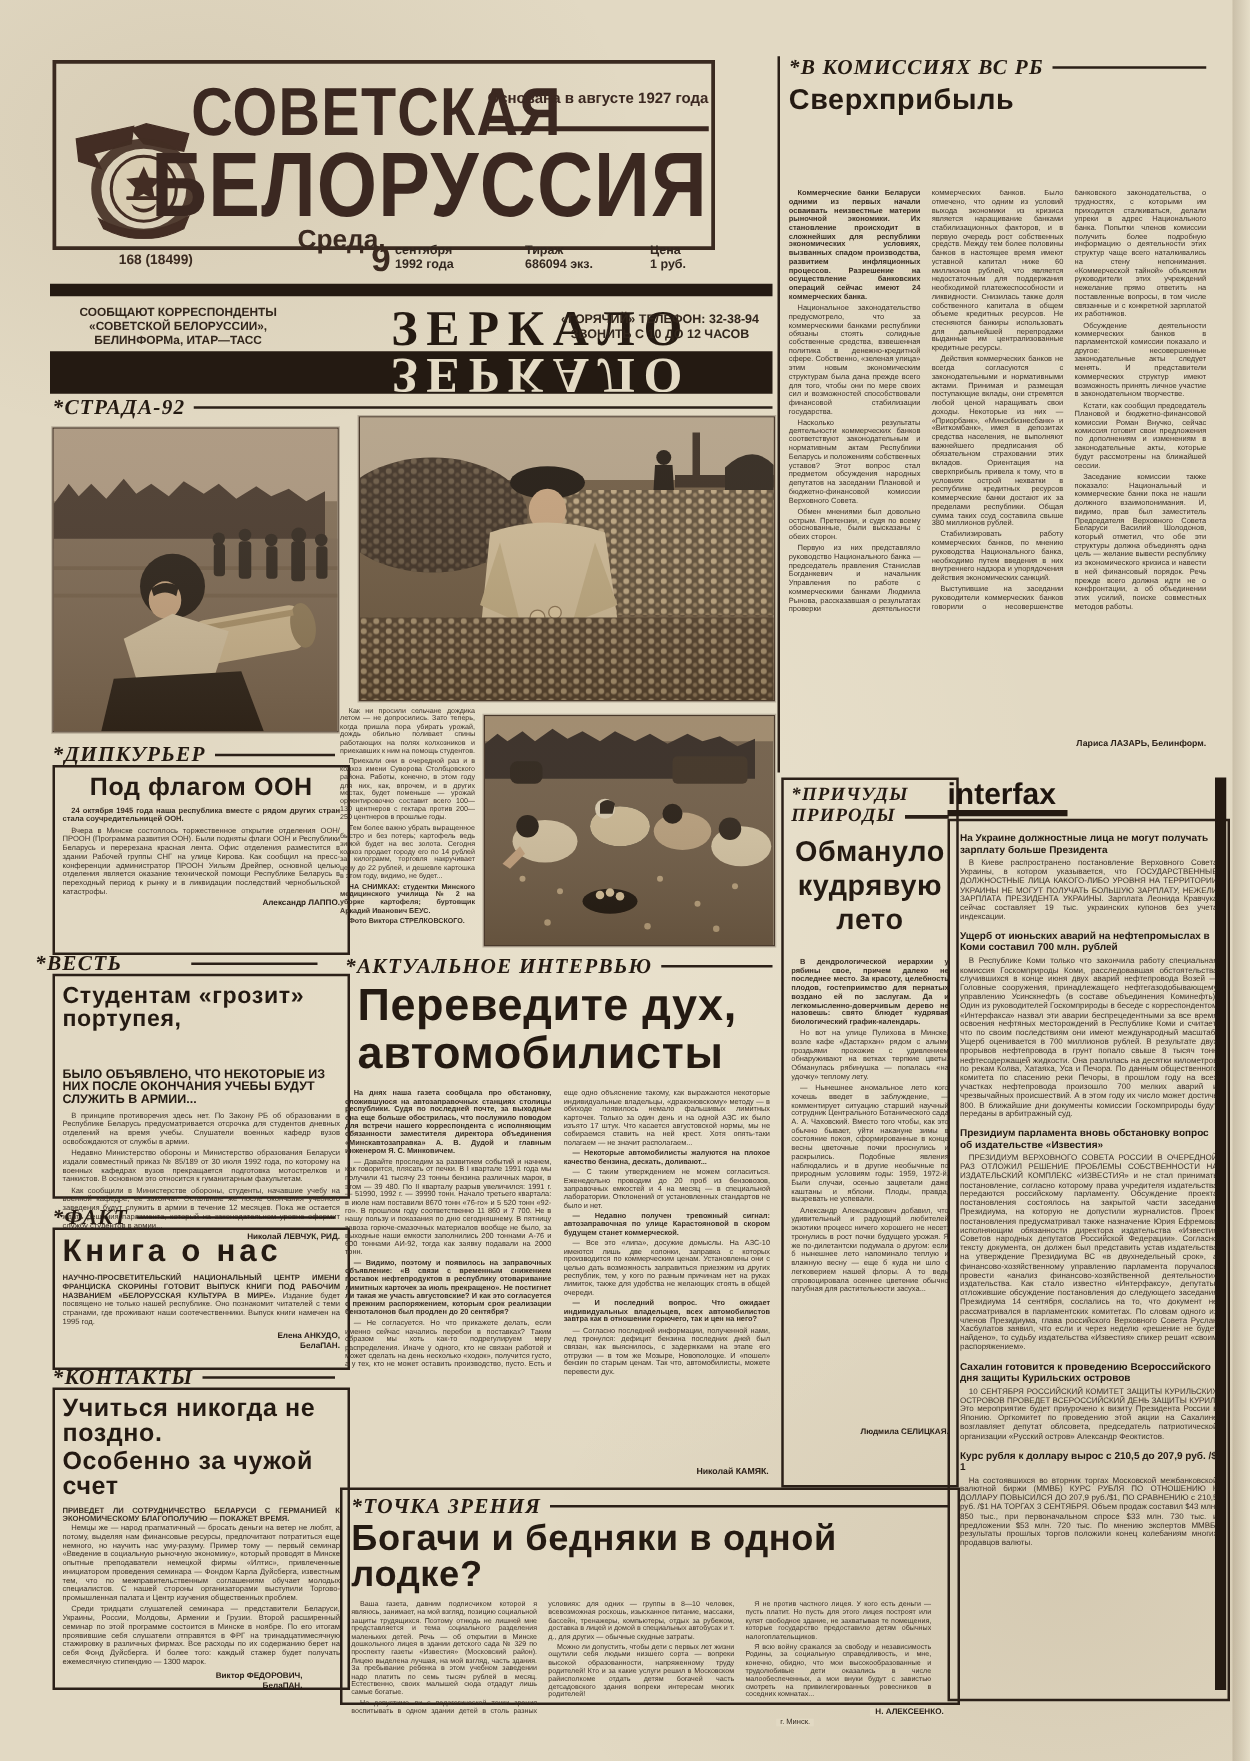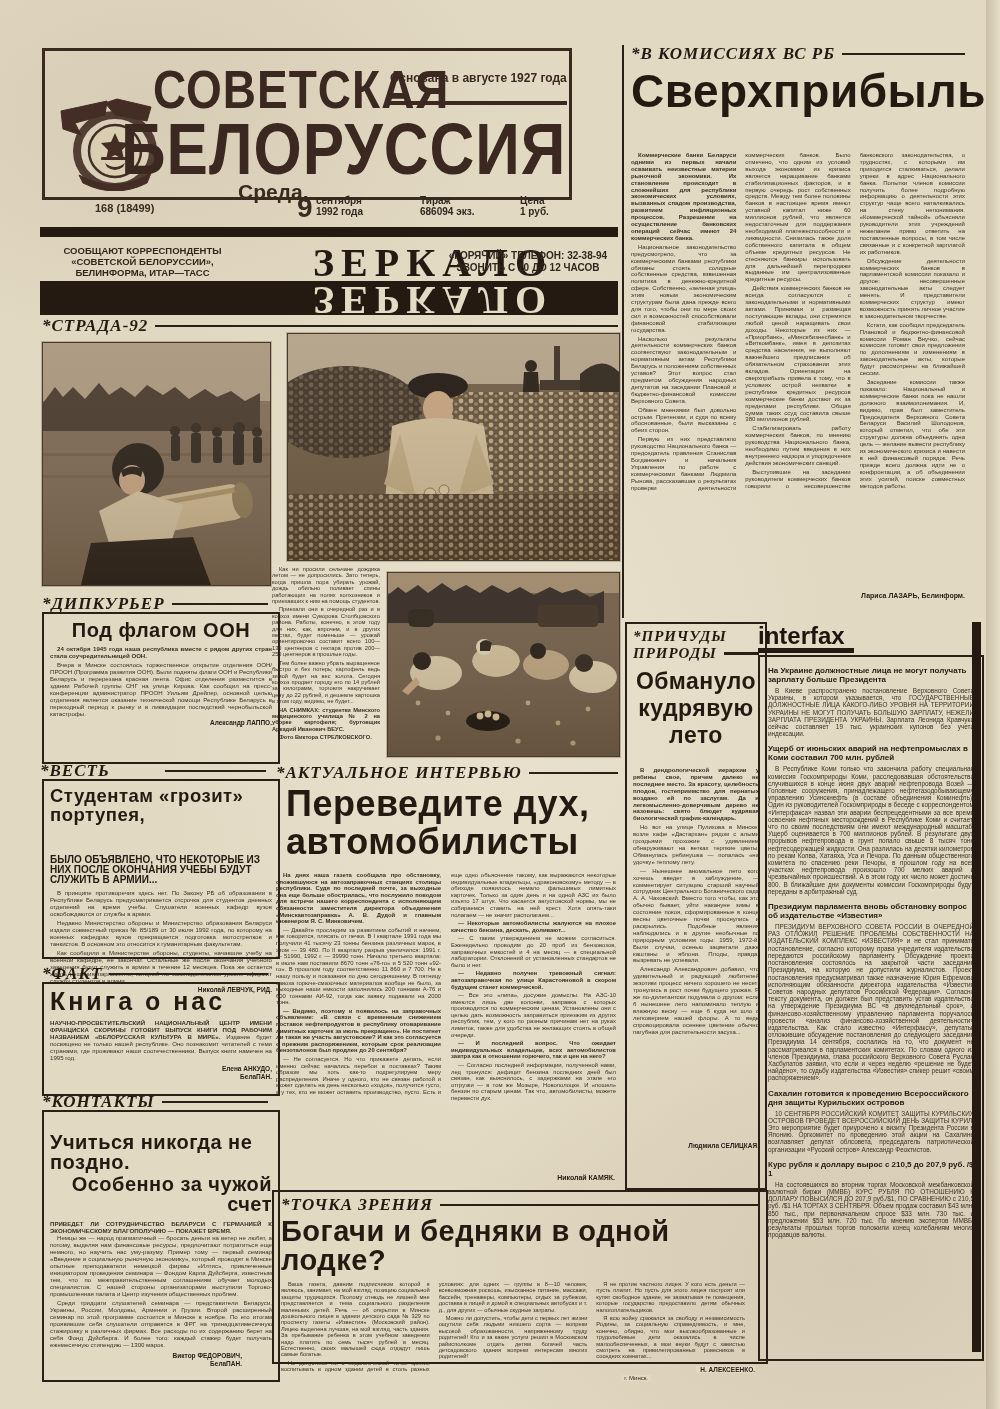--- a/index.html
+++ b/index.html
@@ -242,21 +242,21 @@
   </div>
   <div class="abs bx" style="left:42px;top:612px;width:222px;height:140px;padding:4px 6px;">
     <div class="hl" style="font-size:20px;text-align:center;margin:2px 0 5px;">Под флагом ООН</div>
     <div class="bt bt2">
         <p class="para bold">24 октября 1945 года наша республика вместе с рядом других стран стала соучредительницей ООН.</p>
         <p class="para">Вчера в Минске состоялось торжественное открытие отделения ООН/ПРООН (Программа развития ООН). Были подняты флаги ООН и Республики Беларусь и перерезана красная лента. Офис отделения разместится в здании Рабочей группы СНГ на улице Кирова. Как сообщил на пресс-конференции администратор ПРООН Уильям Дрейпер, основной целью отделения является оказание технической помощи Республике Беларусь в переходный период к рынку и в ликвидации последствий чернобыльской катастрофы.</p>
       </div>
     <div class="sig">Александр ЛАППО.</div>
   </div>
 
-  <div class="abs labrow" style="left:40px;top:761px;width:226px;gap:48px;">
+  <div class="abs labrow" style="left:28px;top:761px;width:226px;gap:48px;">
     <span class="lab">*ВЕСТЬ</span>
       <span class="rule"></span>
   </div>
   <div class="abs bx" style="left:42px;top:779px;width:222px;height:168px;padding:4px 6px;">
     <div class="hl" style="font-size:18.5px;margin:2px 0 4px;">Студентам «грозит» портупея,</div>
     <div style="font-size:10px;line-height:10px;font-weight:bold;color:#241a12;margin-bottom:4px;margin-top:31px;">БЫЛО ОБЪЯВЛЕНО, ЧТО НЕКОТОРЫЕ ИЗ НИХ ПОСЛЕ ОКОНЧАНИЯ УЧЕБЫ БУДУТ СЛУЖИТЬ В АРМИИ...</div>
     <div class="bt bt2">
         <p class="para">В принципе противоречия здесь нет. По Закону РБ об образовании в Республике Беларусь предусматривается отсрочка для студентов дневных отделений на время учебы. Слушатели военных кафедр вузов освобождаются от службы в армии.</p>
         <p class="para">Недавно Министерство обороны и Министерство образования Беларуси издали совместный приказ № 85/189 от 30 июля 1992 года, по которому на военных кафедрах вузов прекращается подготовка мотострелков и танкистов. В основном это относится к гуманитарным факультетам.</p>
         <p class="para">Как сообщили в Министерстве обороны, студенты, начавшие учебу на военной кафедре, ее закончат. Остальные же после окончания учебного заведения будут служить в армии в течение 12 месяцев. Пока же остается ждать решения парламента, который на законодательном уровне оформит службу студентов в армии...</p>
@@ -272,40 +272,40 @@
     <div class="hl" style="font-size:25px;margin:1px 0 5px;letter-spacing:3px;">Книга  о  нас</div>
     <div class="bt bt2"><span class="capslead">НАУЧНО-ПРОСВЕТИТЕЛЬСКИЙ НАЦИОНАЛЬНЫЙ ЦЕНТР ИМЕНИ ФРАНЦИСКА СКОРИНЫ ГОТОВИТ ВЫПУСК КНИГИ ПОД РАБОЧИМ НАЗВАНИЕМ «БЕЛОРУССКАЯ КУЛЬТУРА В МИРЕ».</span> <span>Издание будет посвящено не только нашей республике. Оно познакомит читателей с теми странами, где проживают наши соотечественники. Выпуск книги намечен на 1995 год.</span></div>
     <div class="sig" style="margin-top:4px;">Елена АНКУДО,</div>
     <div class="sig">БелаПАН.</div>
   </div>
 
   <div class="abs labrow" style="left:42px;top:1092px;width:226px;">
     <span class="lab">*КОНТАКТЫ</span>
       <span class="rule"></span>
   </div>
-  <div class="abs bx" style="left:42px;top:1110px;width:222px;height:232px;padding:18px 6px;">
+  <div class="abs bx" style="left:42px;top:1110px;width:222px;height:232px;padding:3px 6px;">
     <div class="hl" style="font-size:20px;margin:2px 0 0;">Учиться никогда не поздно.</div>
-    <div class="hl" style="font-size:20px;margin:2px 0 6px;text-align:right;">Особенно за чужой счет</div>
+    <div class="hl" style="font-size:20px;margin:2px 0 6px;text-align:left;">Особенно за чужой счет</div>
     <div class="bt bt2">
       <span class="capslead">ПРИВЕДЕТ ЛИ СОТРУДНИЧЕСТВО БЕЛАРУСИ С ГЕРМАНИЕЙ К ЭКОНОМИЧЕСКОМУ БЛАГОПОЛУЧИЮ — ПОКАЖЕТ ВРЕМЯ.</span>
       <span style="display:block;">
           <p class="para">Немцы же — народ прагматичный — бросать деньги на ветер не любят, а потому, выделяя нам финансовые ресурсы, предпочитают потратиться еще немного, но научить нас уму-разуму. Пример тому — первый семинар «Введение в социальную рыночную экономику», который проводят в Минске опытные преподаватели немецкой фирмы «Илтис», привлеченные инициатором проведения семинара — Фондом Карла Дуйсберга, известным тем, что по межправительственным соглашениям обучает молодых специалистов. С нашей стороны организаторами выступили Торгово-промышленная палата и Центр изучения общественных проблем.</p>
           <p class="para">Среди тридцати слушателей семинара — представители Беларуси, Украины, России, Молдовы, Армении и Грузии. Второй расширенный семинар по этой программе состоится в Минске в ноябре. По его итогам проявившие себя слушатели отправятся в ФРГ на тринадцатимесячную стажировку в различных фирмах. Все расходы по их содержанию берет на себя Фонд Дуйсберга. И более того: каждый стажер будет получать ежемесячную стипендию — 1300 марок.</p>
         </span>
     </div>
     <div class="sig" style="margin-top:4px;padding-right:30px;">Виктор ФЕДОРОВИЧ,</div>
     <div class="sig" style="padding-right:30px;">БелаПАН.</div>
   </div>
 
   <div class="abs" style="left:622px;top:45px;width:1.6px;height:573px;background:#2b2018;"></div>
   <div class="abs labrow" style="left:631px;top:44px;width:334px;">
     <span class="lab">*В КОМИССИЯХ ВС РБ</span>
       <span class="rule"></span>
   </div>
-  <div class="abs hl" style="left:631px;top:68px;font-size:46px;">Сверхприбыль</div>
+  <div class="abs hl" style="left:631px;top:68px;font-size:23px;">Сверхприбыль</div>
   <div class="abs bt cols3" style="left:631px;top:152px;width:334px;height:438px;overflow:hidden;font-size:6px;line-height:6.9px;">
       <p class="para bold">Коммерческие банки Беларуси одними из первых начали осваивать неизвестные материи рыночной экономики. Их становление происходит в сложнейших для республики экономических условиях, вызванных спадом производства, развитием инфляционных процессов. Разрешение на осуществление банковских операций сейчас имеют 24 коммерческих банка.</p>
       <p class="para">Национальное законодательство предусмотрело, что за коммерческими банками республики обязаны стоять солидные собственные средства, взвешенная политика в денежно-кредитной сфере. Собственно, «зеленая улица» этим новым экономическим структурам была дана прежде всего для того, чтобы они по мере своих сил и возможностей способствовали финансовой стабилизации государства.</p>
       <p class="para">Насколько результаты деятельности коммерческих банков соответствуют законодательным и нормативным актам Республики Беларусь и положениям собственных уставов? Этот вопрос стал предметом обсуждения народных депутатов на заседании Плановой и бюджетно-финансовой комиссии Верховного Совета.</p>
       <p class="para">Обмен мнениями был довольно острым. Претензии, и судя по всему обоснованные, были высказаны с обеих сторон.</p>
       <p class="para">Первую из них представляло руководство Национального банка — председатель правления Станислав Богданкевич и начальник Управления по работе с коммерческими банками Людмила Рынова, рассказавшая о результатах проверки деятельности коммерческих банков. Было отмечено, что одним из условий выхода экономики из кризиса является наращивание банками стабилизационных факторов, и в первую очередь рост собственных средств. Между тем более половины банков в настоящее время имеют уставной капитал ниже 60 миллионов рублей, что является недостаточным для поддержания необходимой платежеспособности и ликвидности. Снизилась также доля собственного капитала в общем объеме кредитных ресурсов. Не стесняются банкиры использовать для дальнейшей перепродажи выданные им централизованные кредитные ресурсы.</p>
       <p class="para">Действия коммерческих банков не всегда согласуются с законодательными и нормативными актами. Принимая и размещая поступающие вклады, они стремятся любой ценой наращивать свои доходы. Некоторые из них — «Приорбанк», «Минскбизнесбанк» и «Виткомбанк», имея в депозитах средства населения, не выполняют важнейшего предписания об обязательном страховании этих вкладов. Ориентация на сверхприбыль привела к тому, что в условиях острой нехватки в республике кредитных ресурсов коммерческие банки достают их за пределами республики. Общая сумма таких ссуд составила свыше 380 миллионов рублей.</p>
       <p class="para">Стабилизировать работу коммерческих банков, по мнению руководства Национального банка, необходимо путем введения в них внутреннего надзора и упорядочения действия экономических санкций.</p>
       <p class="para">Выступившие на заседании руководители коммерческих банков говорили о несовершенстве банковского законодательства, о трудностях, с которыми им приходится сталкиваться, делали упреки в адрес Национального банка. Попытки членов комиссии получить более подробную информацию о деятельности этих структур чаще всего наталкивались на стену непонимания. «Коммерческой тайной» объясняли руководители этих учреждений нежелание прямо ответить на поставленные вопросы, в том числе связанные и с конкретной зарплатой их работников.</p>
       <p class="para">Обсуждение деятельности коммерческих банков в парламентской комиссии показало и другое: несовершенные законодательные акты следует менять. И представители коммерческих структур имеют возможность принять личное участие в законодательном творчестве.</p>

